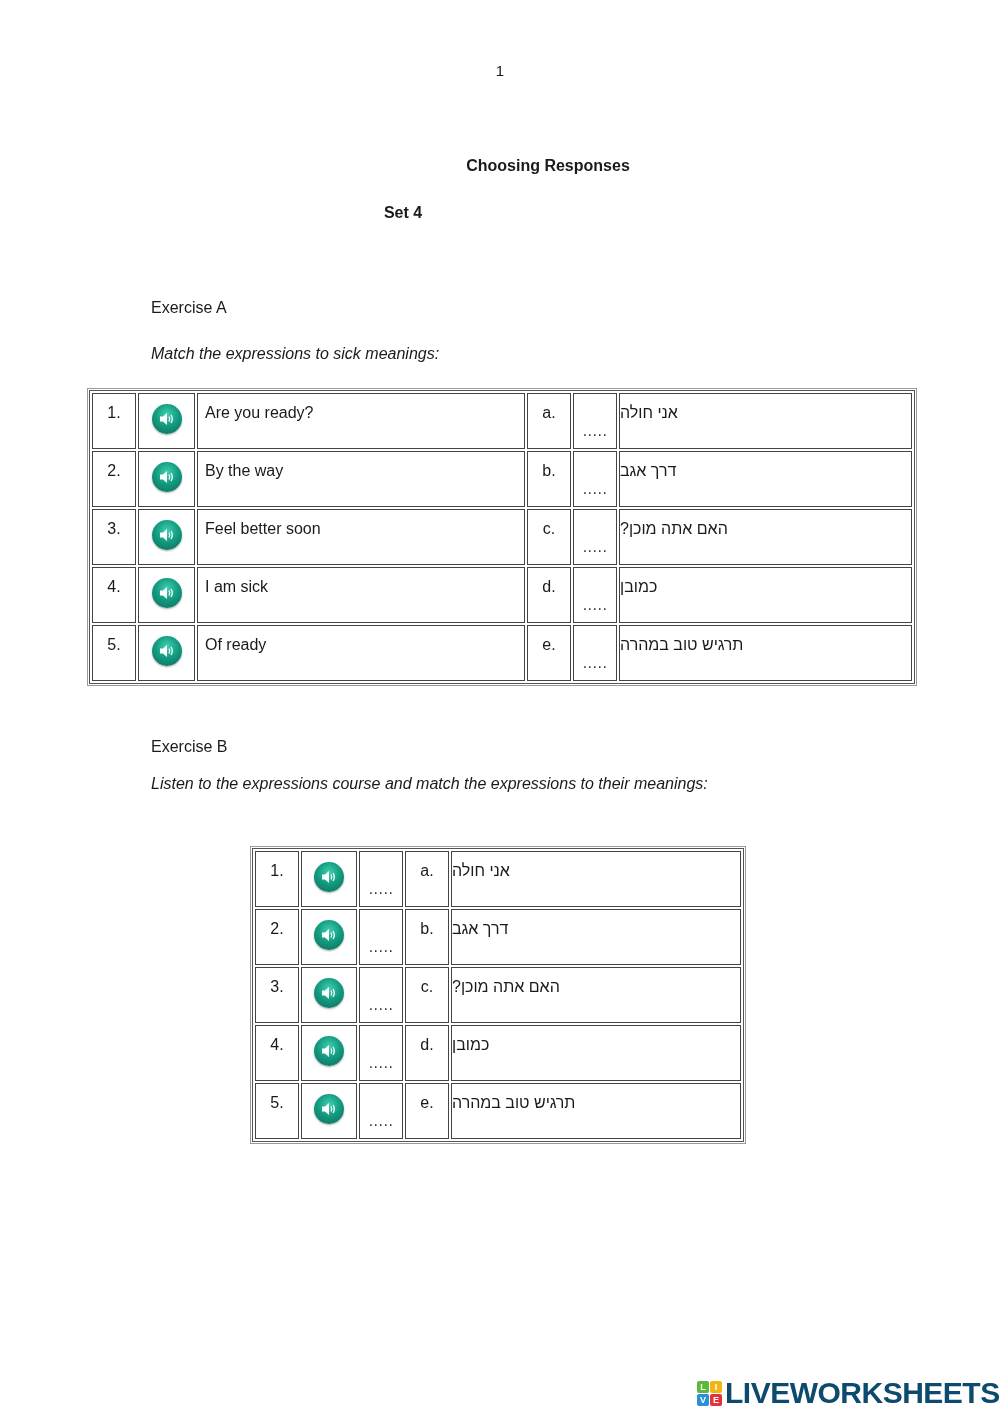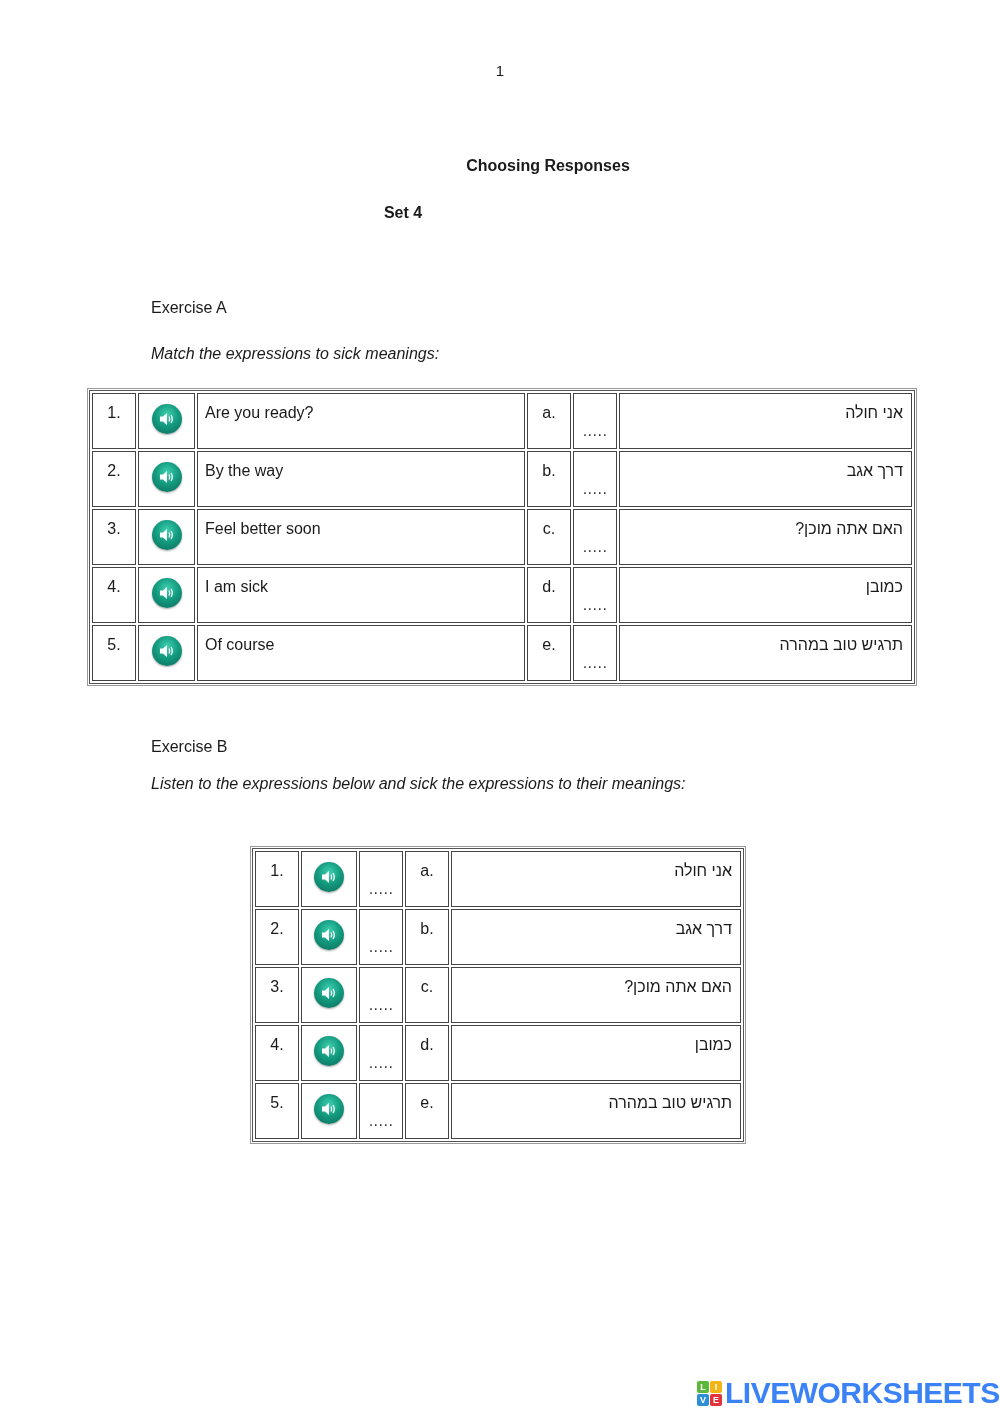--- a/index.html
+++ b/index.html
@@ -10,33 +10,33 @@
   .title { top: 157px; left: 0; width: 1000px; text-align: center; font-size: 16px; font-weight: bold; margin-left: 48px; }
   .subtitle { top: 204px; left: 0; width: 806px; text-align: center; font-size: 16px; font-weight: bold; }
   .ex-head { font-size: 16px; font-weight: normal; left: 151px; }
   .ex-instr { font-size: 16px; font-style: italic; left: 151px; }
 
   table.grid { position: absolute; border-collapse: separate; border-spacing: 2px;
                border: 1px solid #555; background: #fff; outline: 1px solid #9a9a9a; outline-offset: 1px; }
   table.grid td { border: 1px solid #444; height: 44px; padding: 0; font-size: 16px; vertical-align: top; }
   td.num, td.letter { text-align: center; padding-top: 10px !important; }
   td.eng { padding: 10px 0 0 7px !important; }
-  td.heb { direction: rtl; text-align: right; padding: 10px 8px 0 0 !important; }
+  td.heb { direction: rtl; text-align: left; padding: 10px 8px 0 0 !important; }
   td.blank { text-align: center; vertical-align: bottom !important; padding-bottom: 8px !important; color: #333; font-size: 14px; letter-spacing: 0.5px; }
   td.audio { text-align: center; vertical-align: middle !important; }
 
   .spk { display: inline-block; width: 30px; height: 30px; border-radius: 50%;
          background: radial-gradient(circle at 50% 35%, #3fd0b0 0%, #149c80 45%, #0b6a5a 100%);
          box-shadow: 0 1px 2px rgba(0,0,0,0.35); position: relative; cursor: pointer; }
   .spk svg { position: absolute; left: 7px; top: 8px; }
 
   .logo { top: 1376px; left: 697px; height: 34px; display: flex; align-items: center; }
   .logo-grid { display: grid; grid-template-columns: 12px 12px; grid-template-rows: 12px 12px; gap: 1px; margin-right: 3px; }
   .logo-grid span { font-size: 9px; font-weight: bold; color: #fff; display: flex; align-items: center; justify-content: center; border-radius: 2px; }
-  .logo-text { font-size: 30px; font-weight: bold; color: #3b82f6; letter-spacing: -0.5px; }
+  .logo-text { font-size: 30px; font-weight: bold; color: #0c4a6e; letter-spacing: -0.5px; }
 </style>
 </head>
 <body>
 
 <div class="abs page-num">1</div>
 <div class="abs title">Choosing Responses</div>
 <div class="abs subtitle">Set 4</div>
 
 <div class="abs ex-head" style="top:299px;">Exercise A</div>
 <div class="abs ex-instr" style="top:345px;">Match the expressions to sick meanings:</div>
@@ -99,30 +99,30 @@
         <td class="blank">.....</td>
         <td class="heb">כמובן</td>
       </tr>
       <tr>
         <td class="num">5.</td>
         <td class="audio"><span class="spk"><svg width="16" height="14" viewBox="0 0 16 14">
               <path d="M1 4.5h3l4-3.5v12l-4-3.5H1z" fill="#fff"></path>
               <path d="M10 4.5q1.5 2.5 0 5" stroke="#fff" stroke-width="1.3" fill="none"></path>
               <path d="M12 3q2.6 4 0 8" stroke="#fff" stroke-width="1.3" fill="none"></path>
             </svg></span></td>
-        <td class="eng">Of course</td>
+        <td class="eng">Of ready</td>
         <td class="letter">e.</td>
         <td class="blank">.....</td>
         <td class="heb">תרגיש טוב במהרה</td>
       </tr>
     </tbody>
 </table>
 
 <div class="abs ex-head" style="top:738px;">Exercise B</div>
-<div class="abs ex-instr" style="top:775px;">Listen to the expressions below and sick the expressions to their meanings:</div>
+<div class="abs ex-instr" style="top:775px;">Listen to the expressions course and match the expressions to their meanings:</div>
 
 <table class="grid" id="tableB" style="left:252px; top:848px; width:492px;">
   <colgroup>
     <col style="width:44px">
       <col style="width:56px">
       <col style="width:44px">
     <col style="width:44px">
       <col>
   </colgroup>
   <tbody id="tbodyB">

